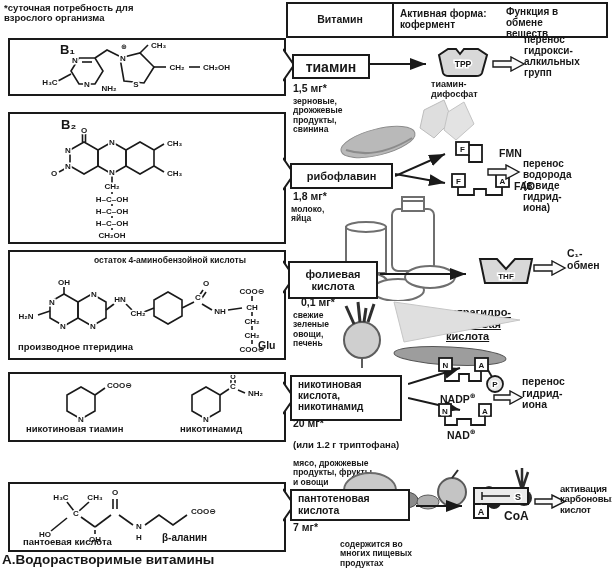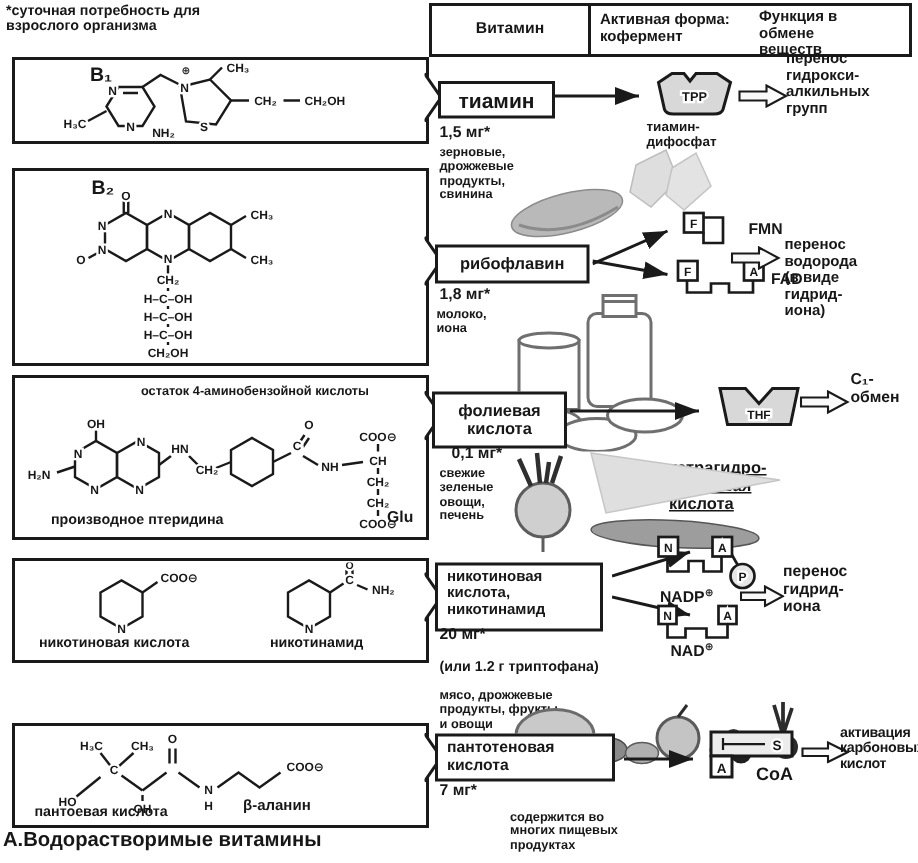--- a/index.html
+++ b/index.html
@@ -131,41 +131,41 @@
       <text x="126" y="48">CH₂</text>
       <text x="186" y="32">C</text>
       <text x="194" y="18">O</text>
       <text x="208" y="46">NH</text>
       <text x="240" y="26">COO⊖</text>
       <text x="240" y="42">CH</text>
       <text x="240" y="56">CH₂</text>
       <text x="240" y="70">CH₂</text>
       <text x="240" y="84">COO⊖</text>
     </svg>
-    <div class="cap" style="left:24px;top:90px;font-size:9.5px;">производное птеридина</div>
+    <div class="cap" style="left:8px;top:90px;font-size:9.5px;">производное птеридина</div>
     <div class="cap" style="left:248px;top:88px;font-size:10.5px;">Glu</div>
   </div>
 
   <div class="box" style="left:8px;top:372px;width:274px;height:66px;">
     <svg class="abs" style="left:1px;top:1px;" width="270" height="62">
       <polygon class="ring" points="56,20 70,12 84,20 84,36 70,44 56,36"></polygon>
       <line class="bond" x1="84" y1="20" x2="94" y2="13"></line>
       <polygon class="ring" points="181,20 195,12 209,20 209,36 195,44 181,36"></polygon>
       <line class="bond" x1="209" y1="20" x2="218" y2="14"></line>
       <line class="bond" x1="220" y1="10" x2="220" y2="5"></line>
       <line class="bond" x1="224" y1="10" x2="224" y2="5"></line>
       <line class="bond" x1="227" y1="15" x2="234" y2="18"></line>
       <text x="70" y="47">N</text>
       <text class="st" x="96" y="13">COO⊖</text>
       <text x="195" y="47">N</text>
       <text x="222" y="14">C</text>
       <text x="222" y="4" style="font-size:7px">O</text>
       <text class="st" x="237" y="21">NH₂</text>
     </svg>
-    <div class="cap" style="left:16px;top:50px;font-size:9.5px;">никотиновая кислота</div>
+    <div class="cap" style="left:16px;top:50px;font-size:9.5px;">никотиновая тиамин</div>
     <div class="cap" style="left:170px;top:50px;font-size:9.5px;">никотинамид</div>
   </div>
 
   <div class="box" style="left:8px;top:482px;width:274px;height:66px;">
     <svg class="abs" style="left:1px;top:1px;" width="270" height="62">
       <line class="bond" x1="56" y1="17" x2="63" y2="26"></line>
       <line class="bond" x1="78" y1="17" x2="68" y2="26"></line>
       <line class="bond" x1="40" y1="46" x2="56" y2="33"></line>
       <line class="bond" x1="70" y1="32" x2="84" y2="42"></line>
       <line class="bond" x1="84" y1="45" x2="84" y2="49"></line>
@@ -262,21 +262,21 @@
   <svg class="abs" style="left:487px;top:164px;" width="34" height="16">
       <polygon points="1,5 19,5 19,1 32,8 19,15 19,11 1,11" fill="#fafafa" stroke="#1a1a1a" stroke-width="1.4"></polygon>
     </svg>
   <div class="t" style="left:523px;top:158px;width:88px;font-size:10px;">перенос
 водорода
 (в виде
 гидрид-
 иона)</div>
   <div class="t" style="left:293px;top:191px;font-size:10.5px;">1,8 мг*</div>
   <div class="t" style="left:291px;top:205px;font-size:8.5px;">молоко,
-иона</div>
+яйца</div>
   <svg class="abs" style="left:330px;top:193px;" width="130" height="108">
     <rect x="62" y="16" width="42" height="62" rx="6" fill="#fff" stroke="#6f6f6f" stroke-width="2"></rect>
     <rect x="72" y="4" width="22" height="14" fill="#fff" stroke="#6f6f6f" stroke-width="2"></rect>
     <line x1="72" y1="8" x2="94" y2="8" stroke="#6f6f6f" stroke-width="2"></line>
     <rect x="16" y="34" width="40" height="46" fill="#fff" stroke="#6f6f6f" stroke-width="2"></rect>
     <ellipse cx="36" cy="34" rx="20" ry="5" fill="#fff" stroke="#6f6f6f" stroke-width="2"></ellipse>
     <ellipse cx="32" cy="90" rx="26" ry="11" fill="#fff" stroke="#6f6f6f" stroke-width="2"></ellipse>
     <ellipse cx="68" cy="97" rx="26" ry="11" fill="#fff" stroke="#6f6f6f" stroke-width="2"></ellipse>
     <ellipse cx="100" cy="84" rx="25" ry="11" fill="#fff" stroke="#6f6f6f" stroke-width="2"></ellipse>
   </svg>

